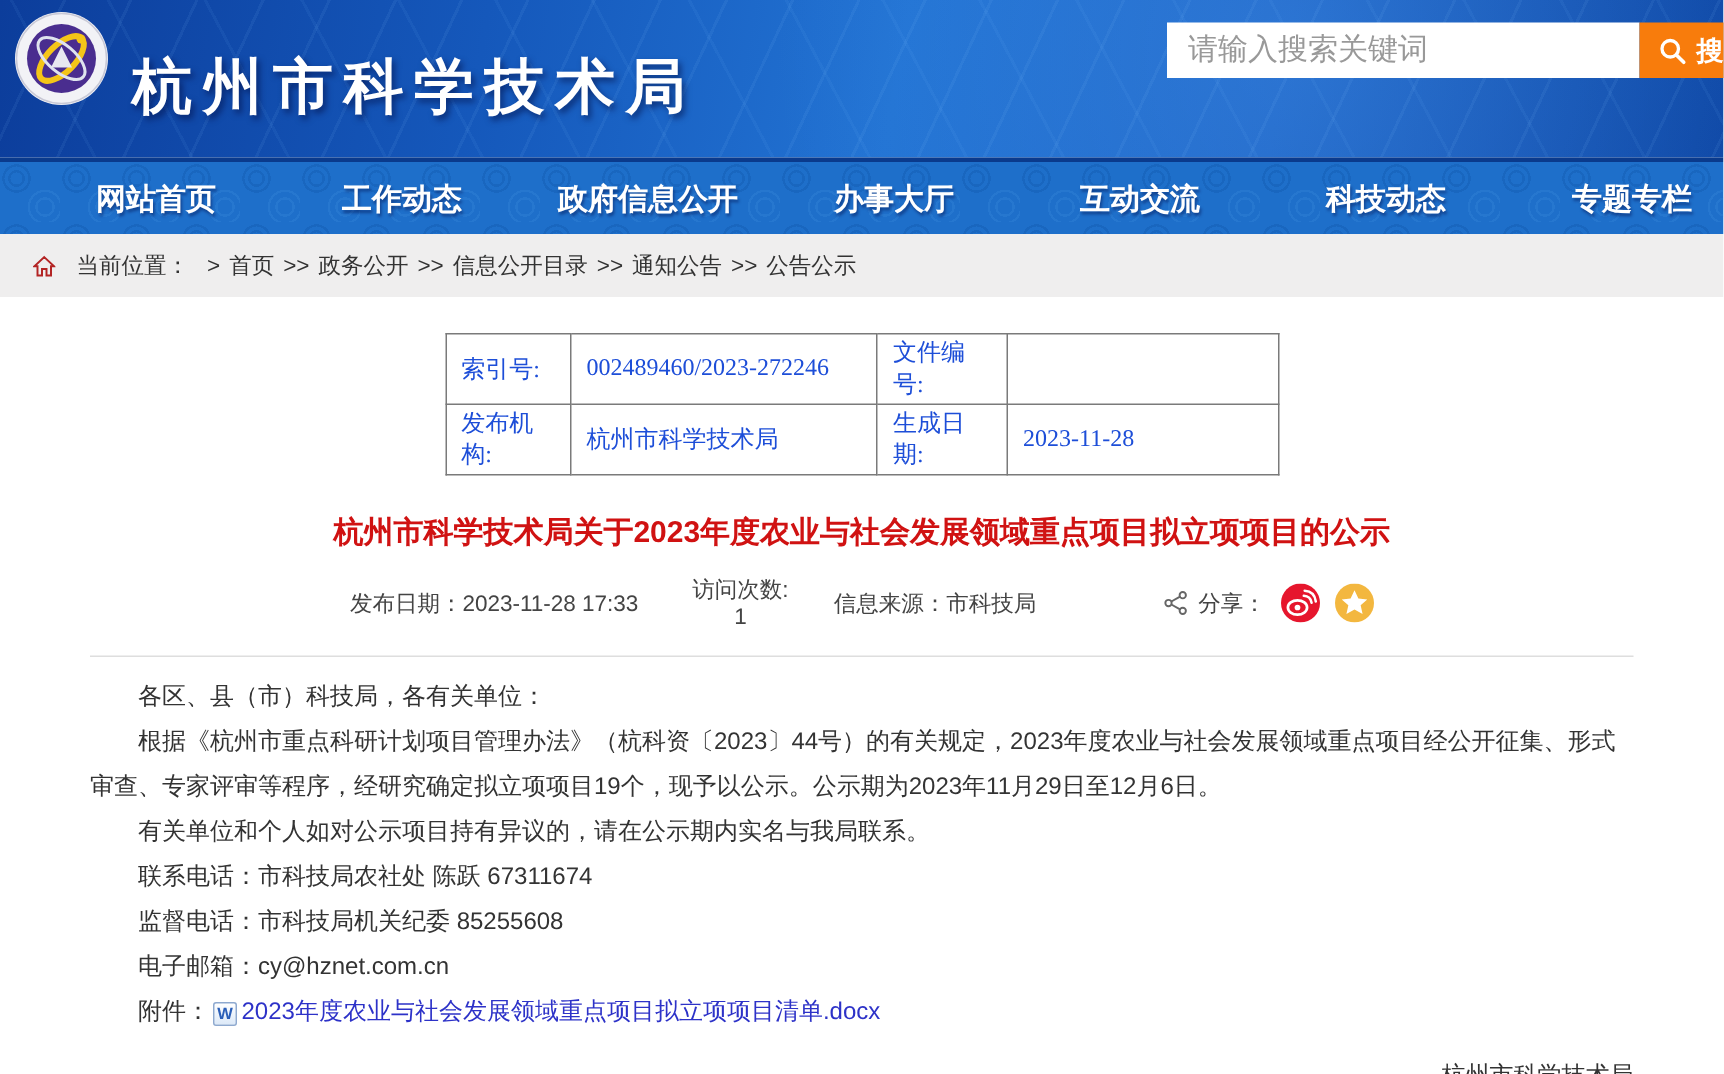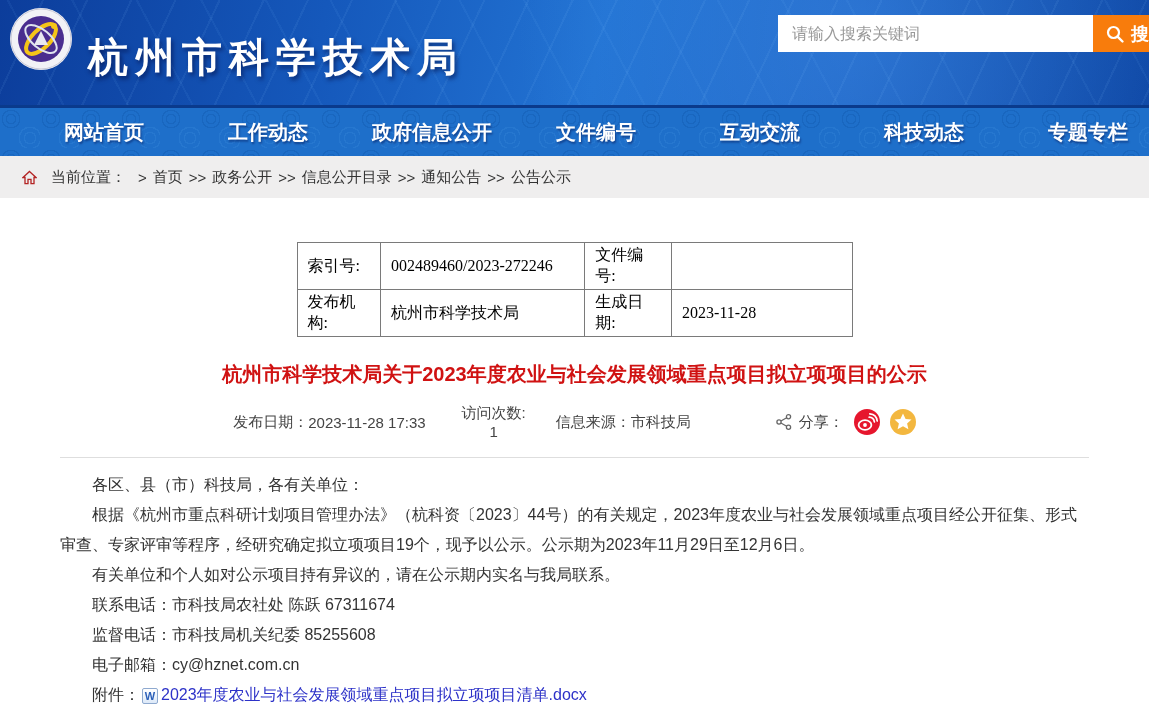--- a/index.html
+++ b/index.html
@@ -17,21 +17,21 @@
     border-bottom:3px solid #0a3a8c;
   }
   .logo{ position:absolute; left:9px; top:7px; width:64px; height:64px; }
   .site-title{
     position:absolute; left:88px; top:30px; color:#fff; font-size:40px; font-weight:bold;
     letter-spacing:7px; text-shadow:2px 3px 4px rgba(0,10,60,.55);
   }
   .search-box{ position:absolute; left:778px; top:15px; display:flex; height:37px; }
   .search-input{
     width:315px; height:37px; border:none; outline:none; padding:0 14px;
-    font-size:16px; color:#333;
+    font-size:20px; color:#333;
   }
   .search-input::placeholder{ color:#999; }
   .search-btn{
     width:92px; height:37px; border:none; background:#f87c0c; color:#fff;
     font-size:18px; font-weight:bold; display:flex; align-items:center; justify-content:flex-start;
     gap:6px; padding-left:12px; cursor:pointer;
   }
 
   
   .main-nav{
@@ -55,22 +55,22 @@
   }
   .crumb-home{ margin-right:14px; display:flex; align-items:center; }
   .crumb-label{ margin-right:6px; }
   .crumb-sep{ margin:0 6px; color:#333; }
   .crumb{ color:#333; cursor:pointer; text-decoration:none; }
 
   
   .content{ padding:0 60px; background:#fff; }
 
   table.doc-meta{
-    width:556px; margin:44px auto 0; border-collapse:collapse;
-    font-family:"Liberation Serif","DejaVu Serif",serif; font-size:16px; color:#000000;
+    width:556px; margin:24px auto 0; border-collapse:collapse;
+    font-family:"Liberation Serif","DejaVu Serif",serif; font-size:16px; color:#1d4ed8;
   }
   table.doc-meta td{ border:1px solid #7a7a7a; height:34px; padding:2px 10px; }
   td.dm-label{ width:105px; }
   td.dm-val1{ width:240px; }
   td.dm-label2{ width:110px; }
   td.dm-val2{ width:243px; }
 
   .article-title{
     margin:24px 0 16px; text-align:center; color:#d01212; font-size:20px; font-weight:bold;
   }
@@ -125,21 +125,21 @@
       </span>
       <span>搜索</span>
     </button>
   </div>
 </header>
 
 <nav class="main-nav">
   <div class="nav-item">网站首页</div>
   <div class="nav-item">工作动态</div>
   <div class="nav-item">政府信息公开</div>
-  <div class="nav-item">文件编号</div>
+  <div class="nav-item">办事大厅</div>
   <div class="nav-item">互动交流</div>
   <div class="nav-item">科技动态</div>
   <div class="nav-item">专题专栏</div>
 </nav>
 
 <div class="breadcrumb-bar">
   <span class="crumb-home">
     <svg width="15" height="15" viewBox="0 0 16 16">
       <path d="M8 1.5 L15 8 H12.8 V14.5 H9.6 V10 H6.4 V14.5 H3.2 V8 H1 Z" fill="none" stroke="#b32424" stroke-width="1.4"></path>
     </svg>

